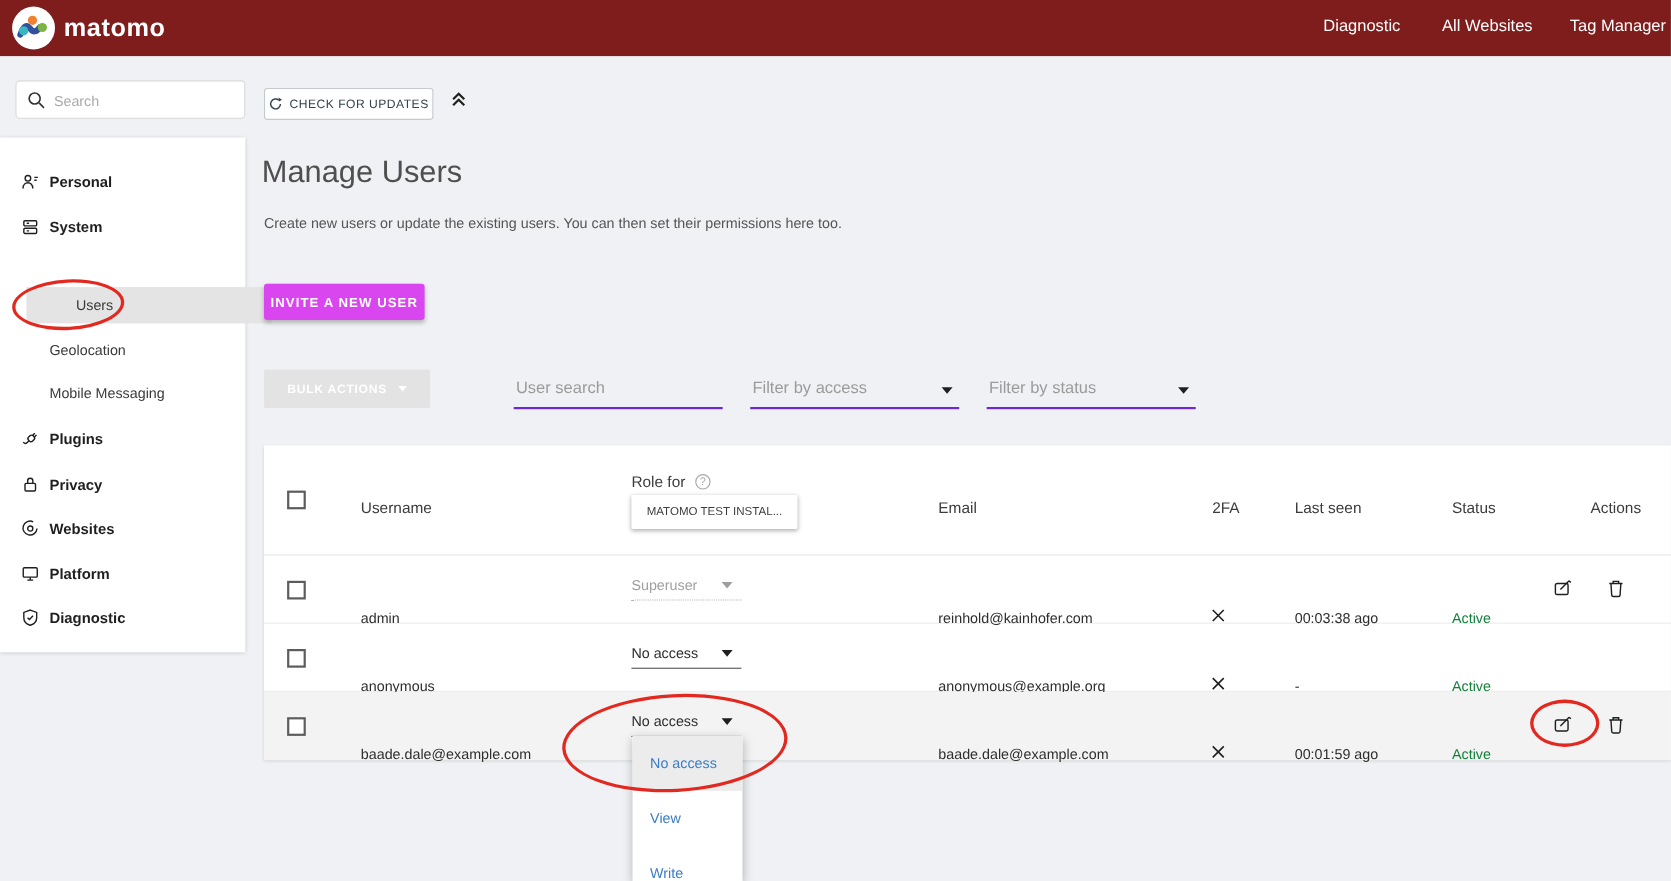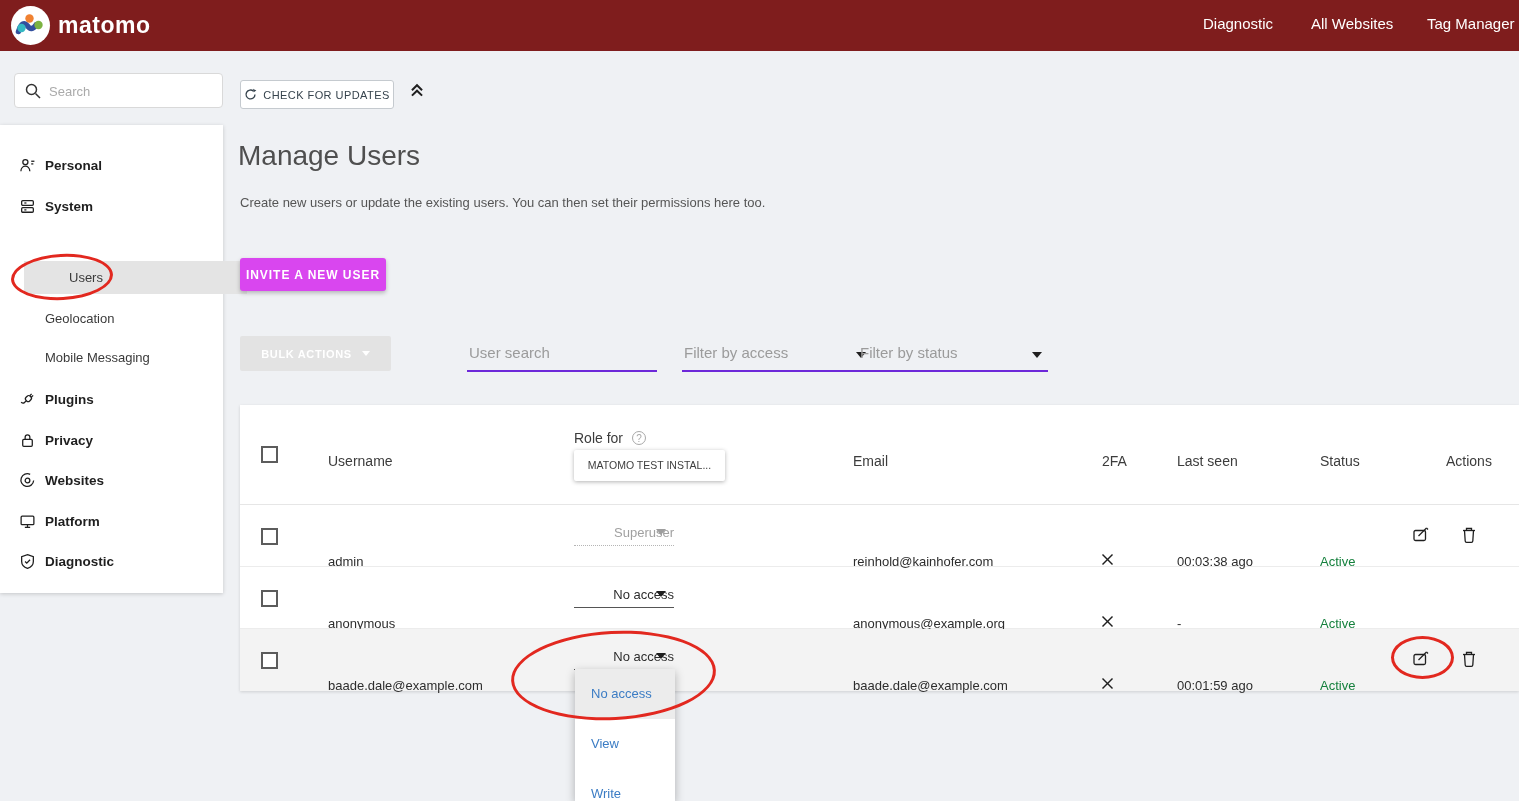--- a/index.html
+++ b/index.html
@@ -64,21 +64,21 @@
   .cbox { position:absolute; left:21px; width:17px; height:17px; border:2px solid #5c5c5c; background:#fff; cursor:pointer; }
   .thead .cbox { top:41px; } .trow .cbox { top:23px; }
   .c-user { left:88px; top:25px; }
   .c-email { left:613px; top:25px; }
   .c-2fa { left:860px; top:23px; }
   .c-last { left:937px; top:25px; }
   .c-status { left:1080px; top:25px; color:#15803d; }
   .act { position:absolute; top:21px; cursor:pointer; }
   .act.edit { left:1172px; } .act.trash { left:1221px; }
 
-  .rolesel { position:absolute; left:334px; top:18px; width:100px; cursor:pointer;text-align:right; }
+  .rolesel { position:absolute; left:334px; top:18px; width:100px; cursor:pointer; }
   .rolesel .val { font-size:13px; color:#2c2c2c; }
   .rolesel .caret { position:absolute; right:8px; top:6px; }
   .rolesel .line { position:absolute; left:0; right:0; top:22px; border-bottom:1px solid #555; }
   .rolesel.disabled .val { color:#a0a0a0; }
   .rolesel.disabled .line { border-bottom:1px dotted #b5b5b5; }
 
   .sitebox { position:absolute; left:334px; top:45px; width:151px; height:31px; background:#fff; border-radius:2px;
              box-shadow:0 1px 4px rgba(0,0,0,.3); font-size:10.5px; color:#3e3e3e; text-align:center;
              line-height:31px; white-space:nowrap; overflow:hidden; cursor:pointer; }
   .help-ic { position:absolute; left:392px; top:26px; width:14px; height:14px; border:1px solid #a8a8a8; border-radius:50%;
@@ -259,21 +259,21 @@
 
 <div class="filter" style="left:467px">
   <span class="lb">User search</span>
 </div>
 
 <div class="filter" style="left:682px">
   <span class="lb">Filter by access</span>
   <span class="caret"></span>
 </div>
 
-<div class="filter" style="left:858px">
+<div class="filter" style="left:897px">
   <span class="lb">Filter by status</span>
   <span class="caret"></span>
 </div>
 
 <div class="tablecard">
 
   <div class="thead">
     <span class="cbox"></span>
     <span class="hcell" style="left:88px">Username</span>
     <span class="rolefor-lb">Role for</span>

